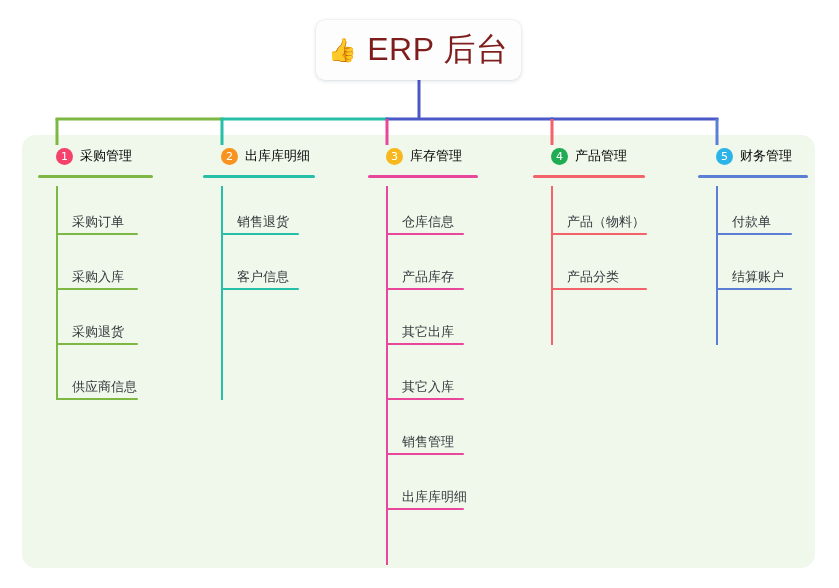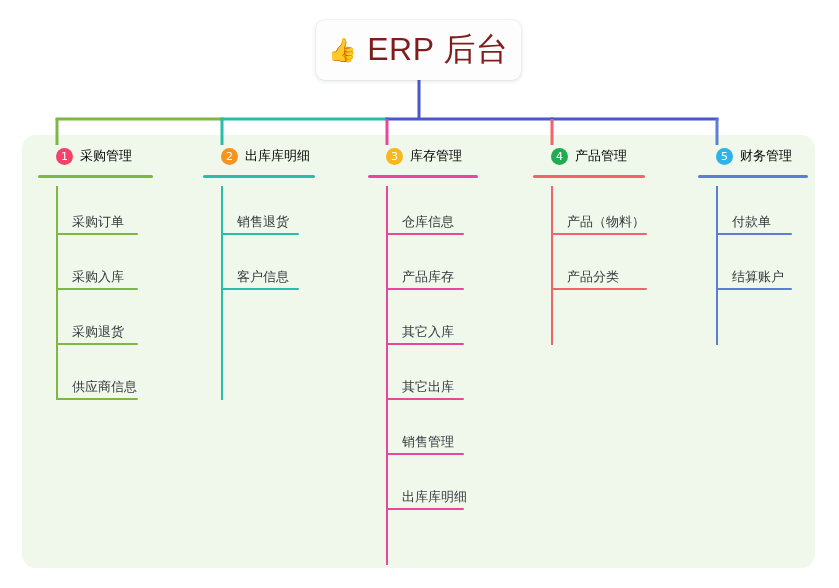--- a/index.html
+++ b/index.html
@@ -132,25 +132,25 @@
           <div class="spine" style="background: rgb(232, 71, 155); height: 379px;"></div>
           <div class="leaf">
             <span class="leaf-text">仓库信息</span>
             <div class="leaf-rule" style="width: 78px; background: rgb(232, 71, 155);"></div>
           </div>
           <div class="leaf">
             <span class="leaf-text">产品库存</span>
             <div class="leaf-rule" style="width: 78px; background: rgb(232, 71, 155);"></div>
           </div>
           <div class="leaf">
-            <span class="leaf-text">其它入库</span>
+            <span class="leaf-text">其它出库</span>
             <div class="leaf-rule" style="width: 78px; background: rgb(232, 71, 155);"></div>
           </div>
           <div class="leaf">
-            <span class="leaf-text">其它出库</span>
+            <span class="leaf-text">其它入库</span>
             <div class="leaf-rule" style="width: 78px; background: rgb(232, 71, 155);"></div>
           </div>
           <div class="leaf">
             <span class="leaf-text">销售管理</span>
             <div class="leaf-rule" style="width: 78px; background: rgb(232, 71, 155);"></div>
           </div>
           <div class="leaf">
             <span class="leaf-text">出库库明细</span>
             <div class="leaf-rule" style="width: 78px; background: rgb(232, 71, 155);"></div>
           </div>

